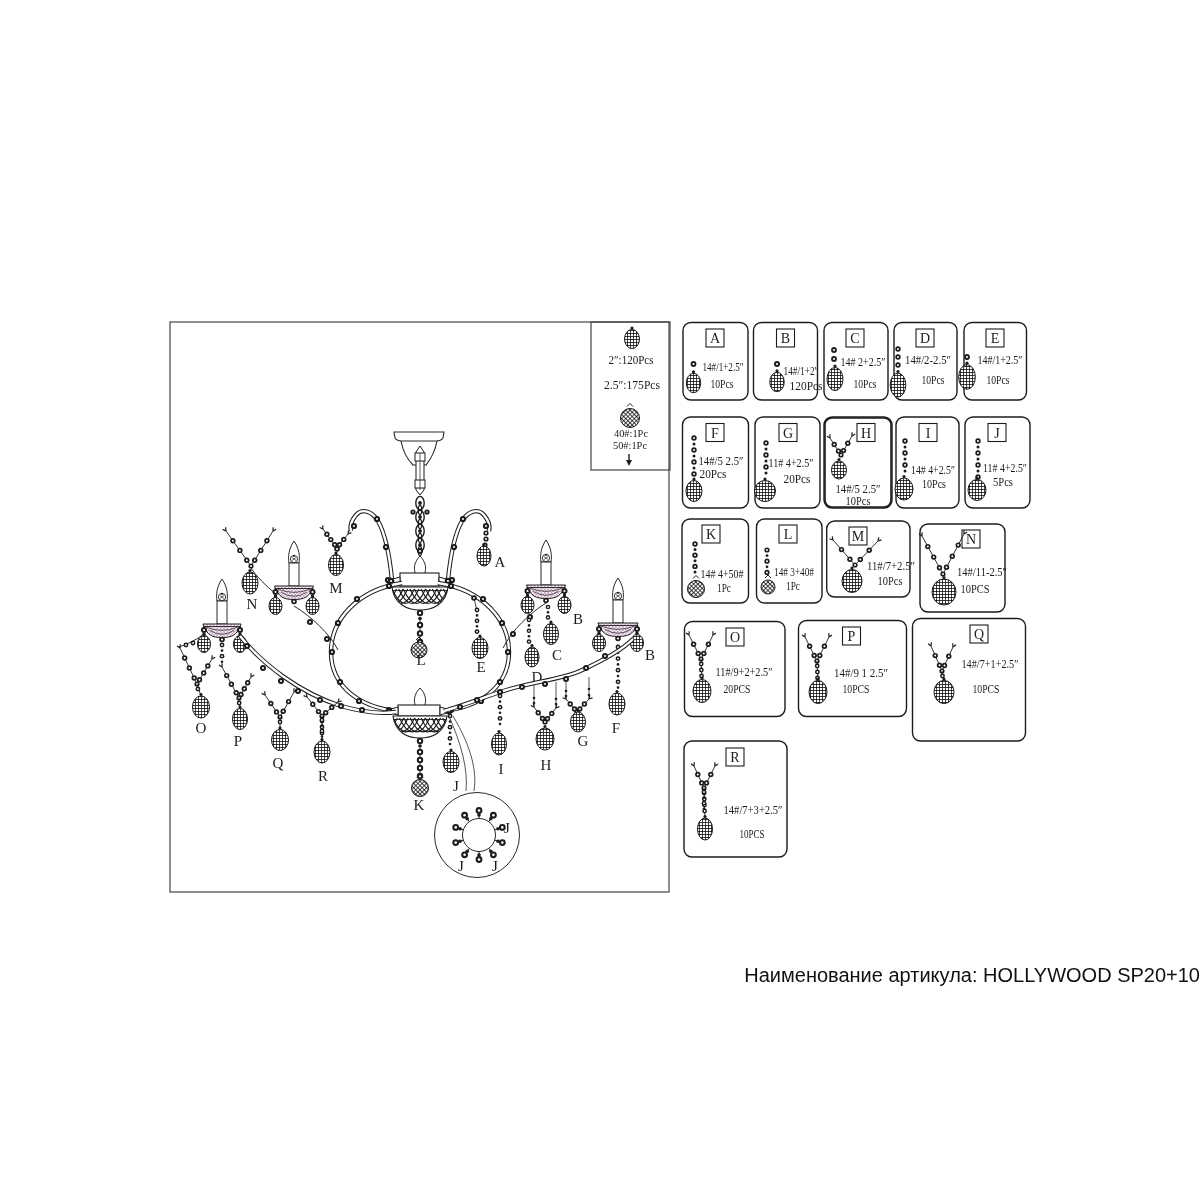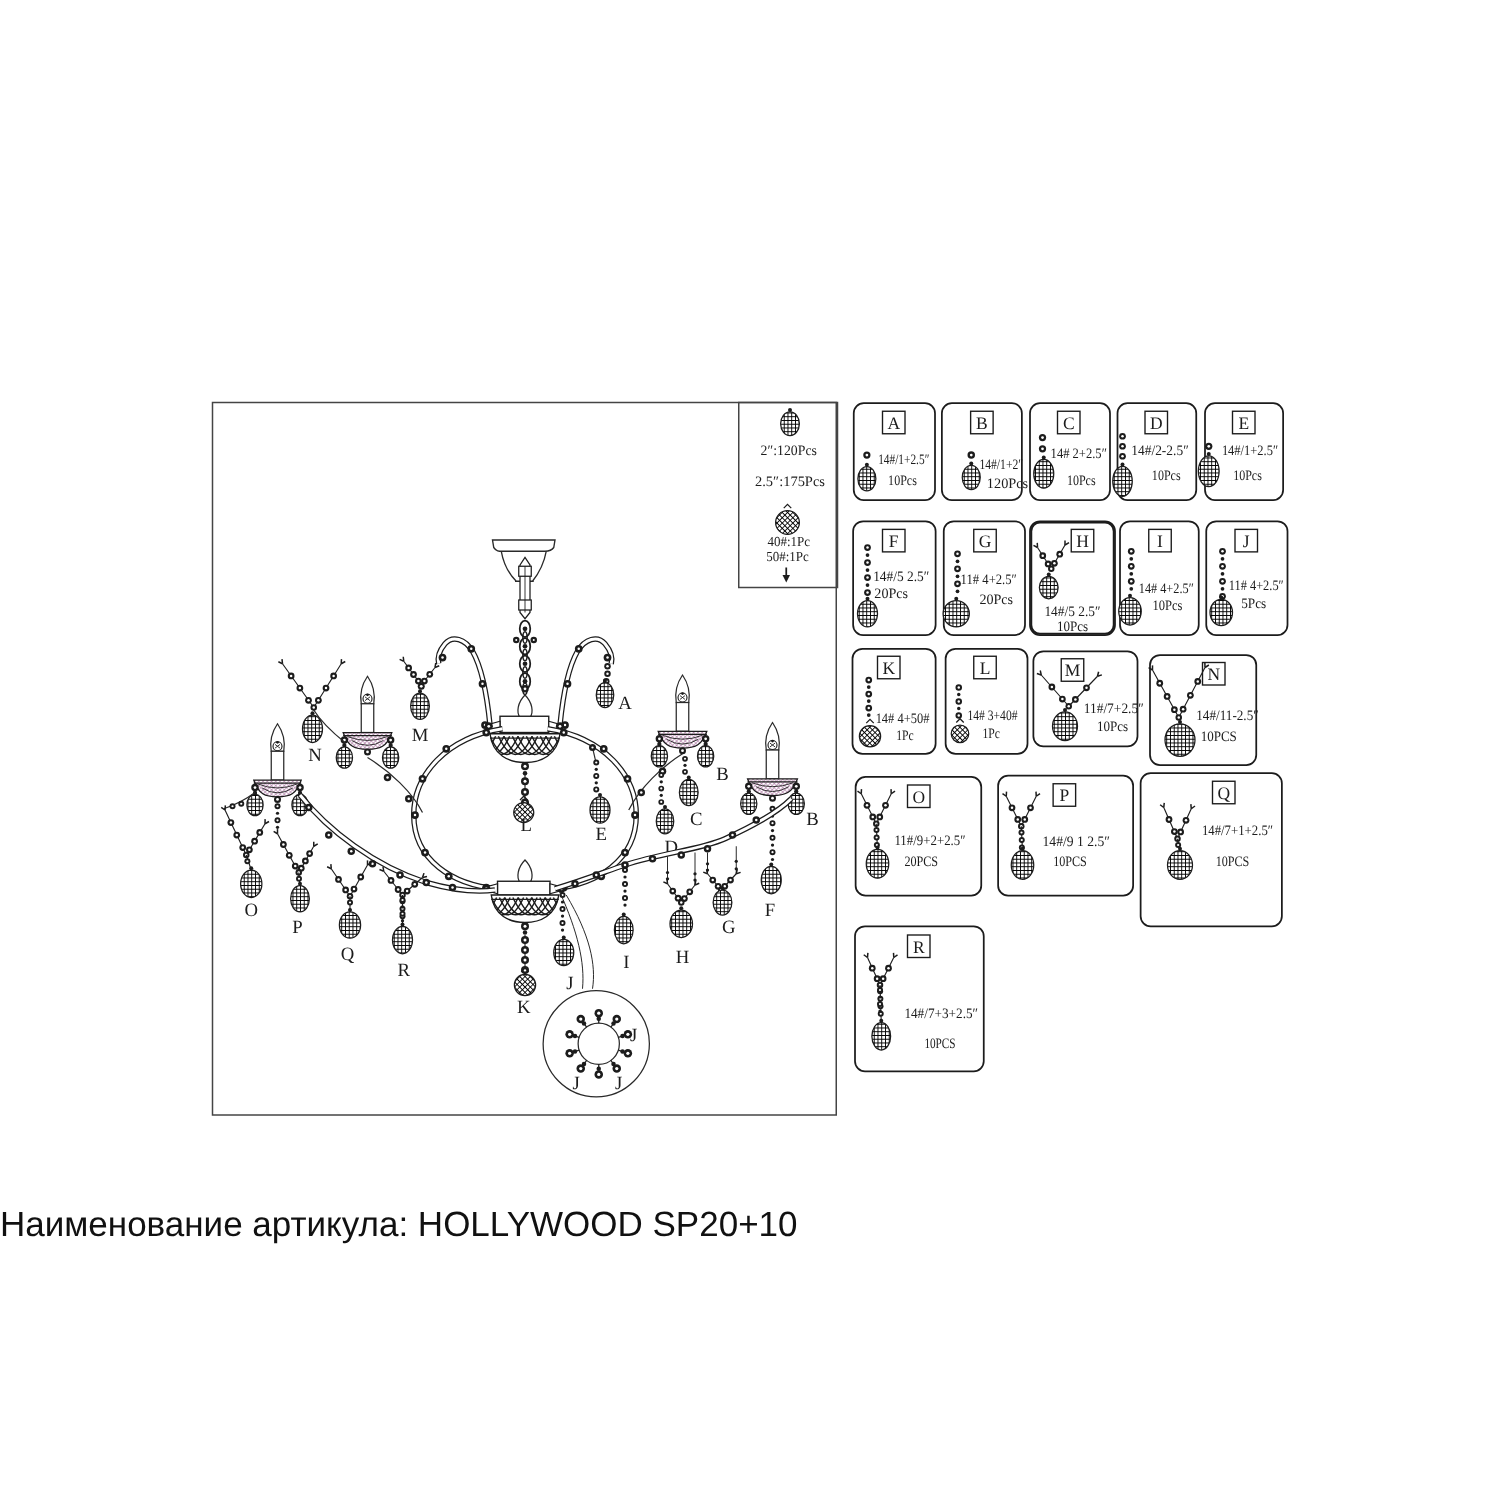--- a/index.html
+++ b/index.html
@@ -1012,13 +1012,13 @@
 <circle cx="704.6" cy="811.0" r="0.9" fill="#fff"></circle>
 <ellipse cx="705.0" cy="829.0" rx="7.5" ry="11.0" fill="url(#mesh)" stroke="#1c1c1c" stroke-width="1"></ellipse>
 <circle cx="705.0" cy="816.5" r="1.6" fill="#1c1c1c"></circle>
 <circle cx="704.0" cy="792.0" r="2.4" fill="#1c1c1c"></circle>
 <circle cx="704.0" cy="792.0" r="0.9" fill="#fff"></circle>
 <circle cx="704.0" cy="797.6" r="1.3" fill="#1c1c1c"></circle>
 <circle cx="704.0" cy="803.2" r="2.4" fill="#1c1c1c"></circle>
 <circle cx="704.0" cy="803.2" r="0.9" fill="#fff"></circle>
 <circle cx="704.0" cy="808.8" r="1.3" fill="#1c1c1c"></circle>
 </svg>
-<div style="position:absolute;left:0;top:964px;width:1200px;text-align:left;font-family:'Liberation Sans',sans-serif;font-size:28px;color:#111;">Наименование артикула: HOLLYWOOD SP20+10</div>
+<div style="position:absolute;left:0;top:964px;width:1200px;text-align:right;font-family:'Liberation Sans',sans-serif;font-size:20px;color:#111;">Наименование артикула: HOLLYWOOD SP20+10</div>
 </div>
 </body></html>

